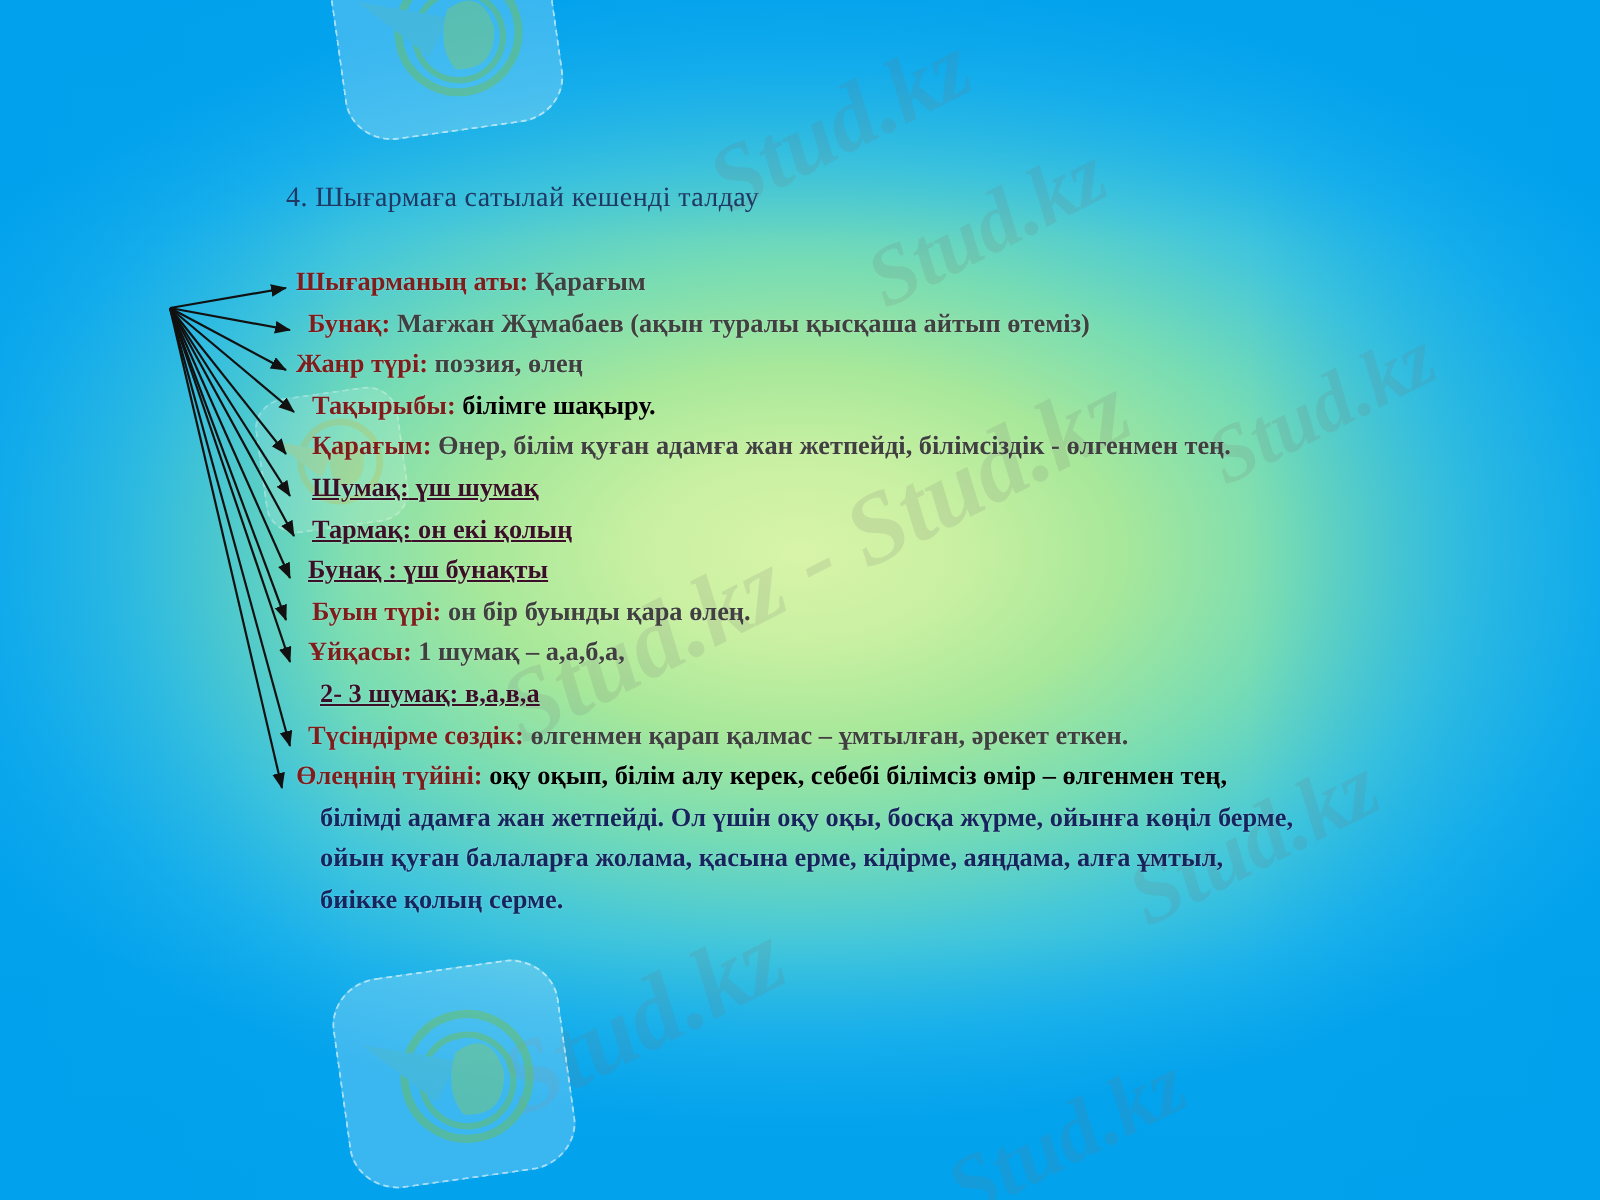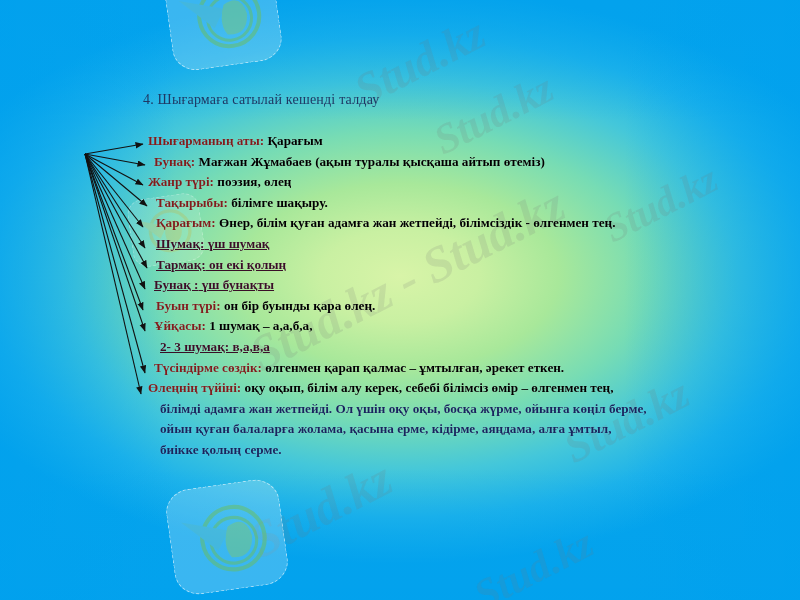--- a/index.html
+++ b/index.html
@@ -109,21 +109,21 @@
   }
   .ln {
     font-size: 13.2px;
     font-weight: bold;
     line-height: 20.6px;
     white-space: nowrap;
     text-shadow: 0 0 1px rgba(255,255,255,.35);
   }
   .ln.wrapline { white-space: nowrap; }
   .lbl { color: #7f1d1d; }
-  .val-dark  { color: #000000; }
+  .val-dark  { color: #404040; }
   .val-teal  { color: #000000; }
   .val-navy  { color: #17255e; }
   .val-blue  { color: #000000; }
   .all-dark  { color: #3a0f27; text-decoration: underline; }
   .indent1 { padding-left: 8px; }
   .indent2 { padding-left: 6px; }
   .indent3 { padding-left: 12px; }
 </style>
 </head>
 <body>

